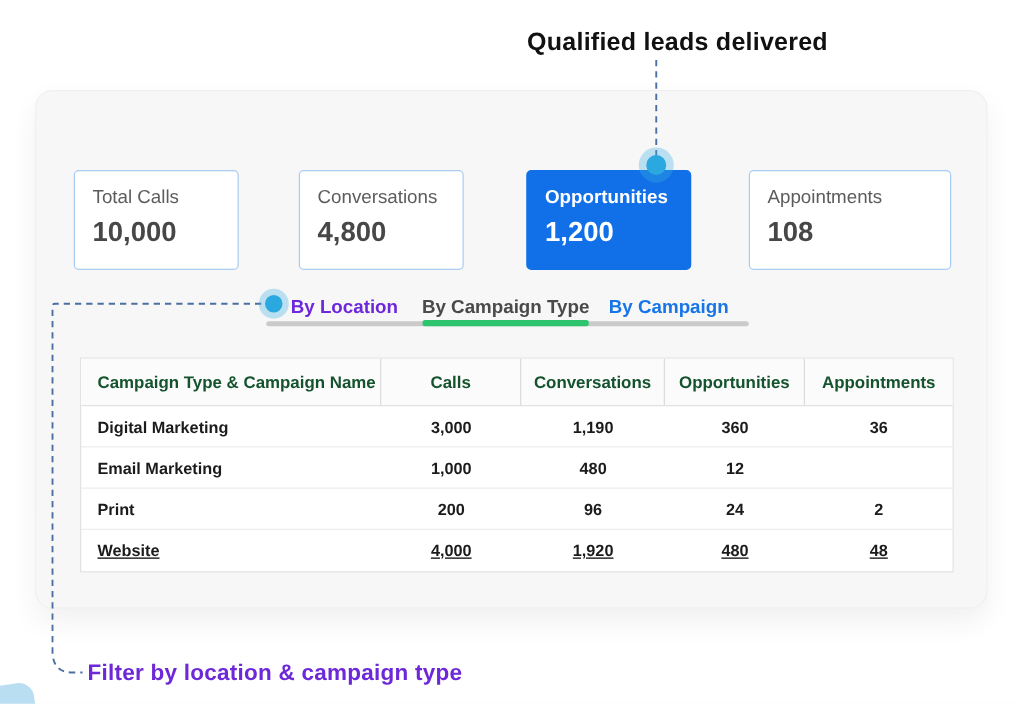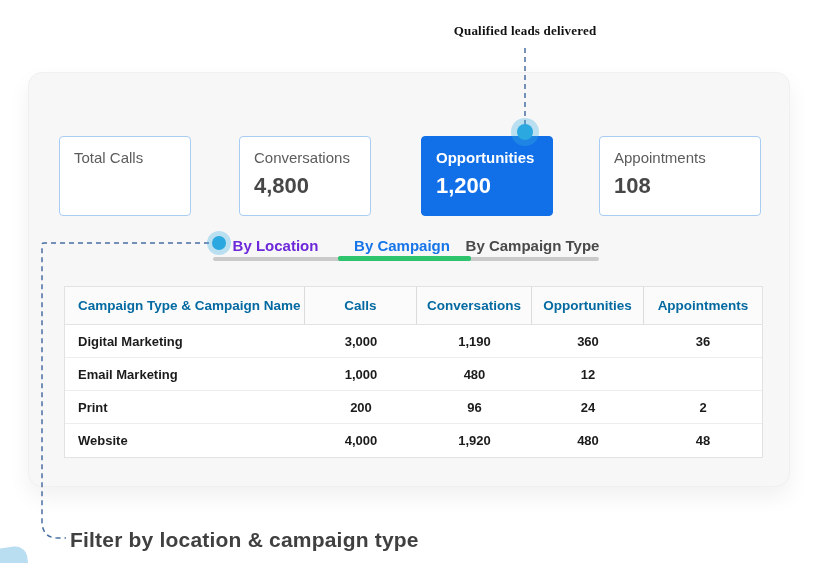--- a/index.html
+++ b/index.html
@@ -7,31 +7,30 @@
   body {
     width: 815px; height: 563px;
     position: relative;
     background: #ffffff;
     font-family: "Liberation Sans", sans-serif;
     overflow: hidden;
   }
 
   
   .annotation-top {
-    position: absolute; left: 525px; top: 23px;
+    position: absolute; left: 542px; top: 23px;
     transform: translateX(-50%);
     white-space: nowrap;
-    font-size: 13px; font-weight: 700; color: #111;
+    font-size: 20px; font-weight: 700; color: #111;
     letter-spacing: 0.2px;
-    font-family: Liberation Serif, serif;
   }
   .annotation-bottom {
     position: absolute; left: 70px; top: 528px;
     white-space: nowrap;
-    font-size: 21px; font-weight: 700; color: #404040;
+    font-size: 18px; font-weight: 700; color: #6d28d9;
     letter-spacing: 0.2px;
   }
 
   
   .overlay-svg {
     position: absolute; left: 0; top: 0;
     width: 815px; height: 563px;
     pointer-events: none; z-index: 5;
   }
   .dot-halo { position: absolute; border-radius: 50%; background: rgba(62,176,226,0.33); z-index: 6; }
@@ -110,32 +109,32 @@
   }
   .thead {
     display: grid;
     grid-template-columns: 240px 112px 115px 112px 118px;
     height: 38px;
     background: #fbfbfb;
     border-bottom: 1px solid #e2e2e2;
   }
   .th {
     display: flex; align-items: center; justify-content: center;
-    font-size: 13.5px; font-weight: 700; color: #0369a1;
+    font-size: 13.5px; font-weight: 700; color: #14532d;
     border-right: 1px solid #dcdcdc;
   }
   .th.first { justify-content: flex-start; padding-left: 13px; }
   .th.last { border-right: none; }
   .trow {
     display: grid;
     grid-template-columns: 240px 112px 115px 112px 118px;
     height: 33px;
     border-bottom: 1px solid #ededed;
   }
-  .trow.last { border-bottom: none; }
+  .trow.last { border-bottom: none; text-decoration: underline; }
   .td {
     display: flex; align-items: center; justify-content: center;
     font-size: 13px; font-weight: 600; color: #1b1b1b;
   }
   .td.first { justify-content: flex-start; padding-left: 13px; }
 
   
   .corner-decor {
     position: absolute; left: -18px; top: 548px;
     width: 46px; height: 32px;
@@ -157,38 +156,39 @@
 <div class="dot-halo halo-opp"></div>
 <div class="dot-core core-opp"></div>
 <div class="dot-halo halo-tab"></div>
 <div class="dot-core core-tab"></div>
 
 <div class="panel">
 
 
   <div class="card card1">
     <div class="card-label">Total Calls</div>
+    <div class="card-value">10,000</div>
   </div>
   <div class="card card2">
     <div class="card-label">Conversations</div>
     <div class="card-value">4,800</div>
   </div>
   <div class="card card3 highlight">
     <div class="card-label">Opportunities</div>
     <div class="card-value">1,200</div>
   </div>
   <div class="card card4">
     <div class="card-label">Appointments</div>
     <div class="card-value">108</div>
   </div>
 
   <div class="tabs">
     <div class="tab tab-1">By Location</div>
+    <div class="tab tab-2">By Campaign Type</div>
     <div class="tab tab-3">By Campaign</div>
-    <div class="tab tab-2">By Campaign Type</div>
   </div>
   <div class="tab-track"></div>
   <div class="tab-active-bar"></div>
 
   <div class="report-table">
     <div class="thead">
       <div class="th first">Campaign Type &amp; Campaign Name</div>
       <div class="th">Calls</div>
       <div class="th">Conversations</div>
       <div class="th">Opportunities</div>

